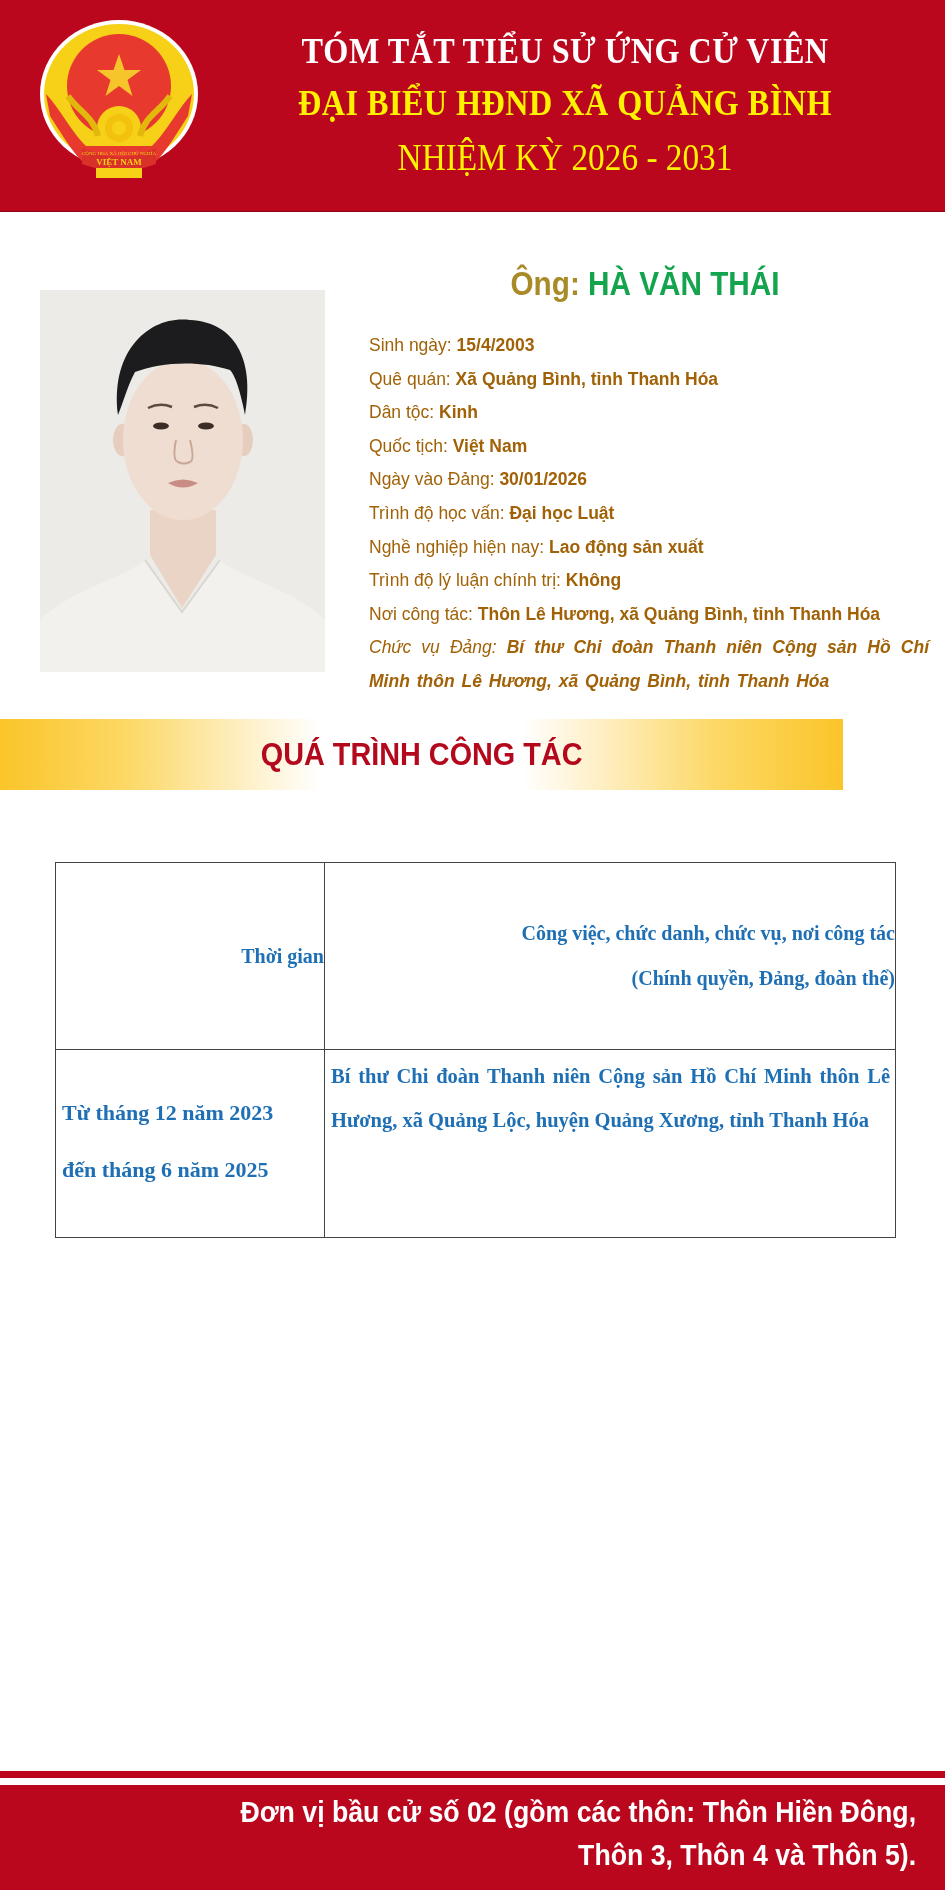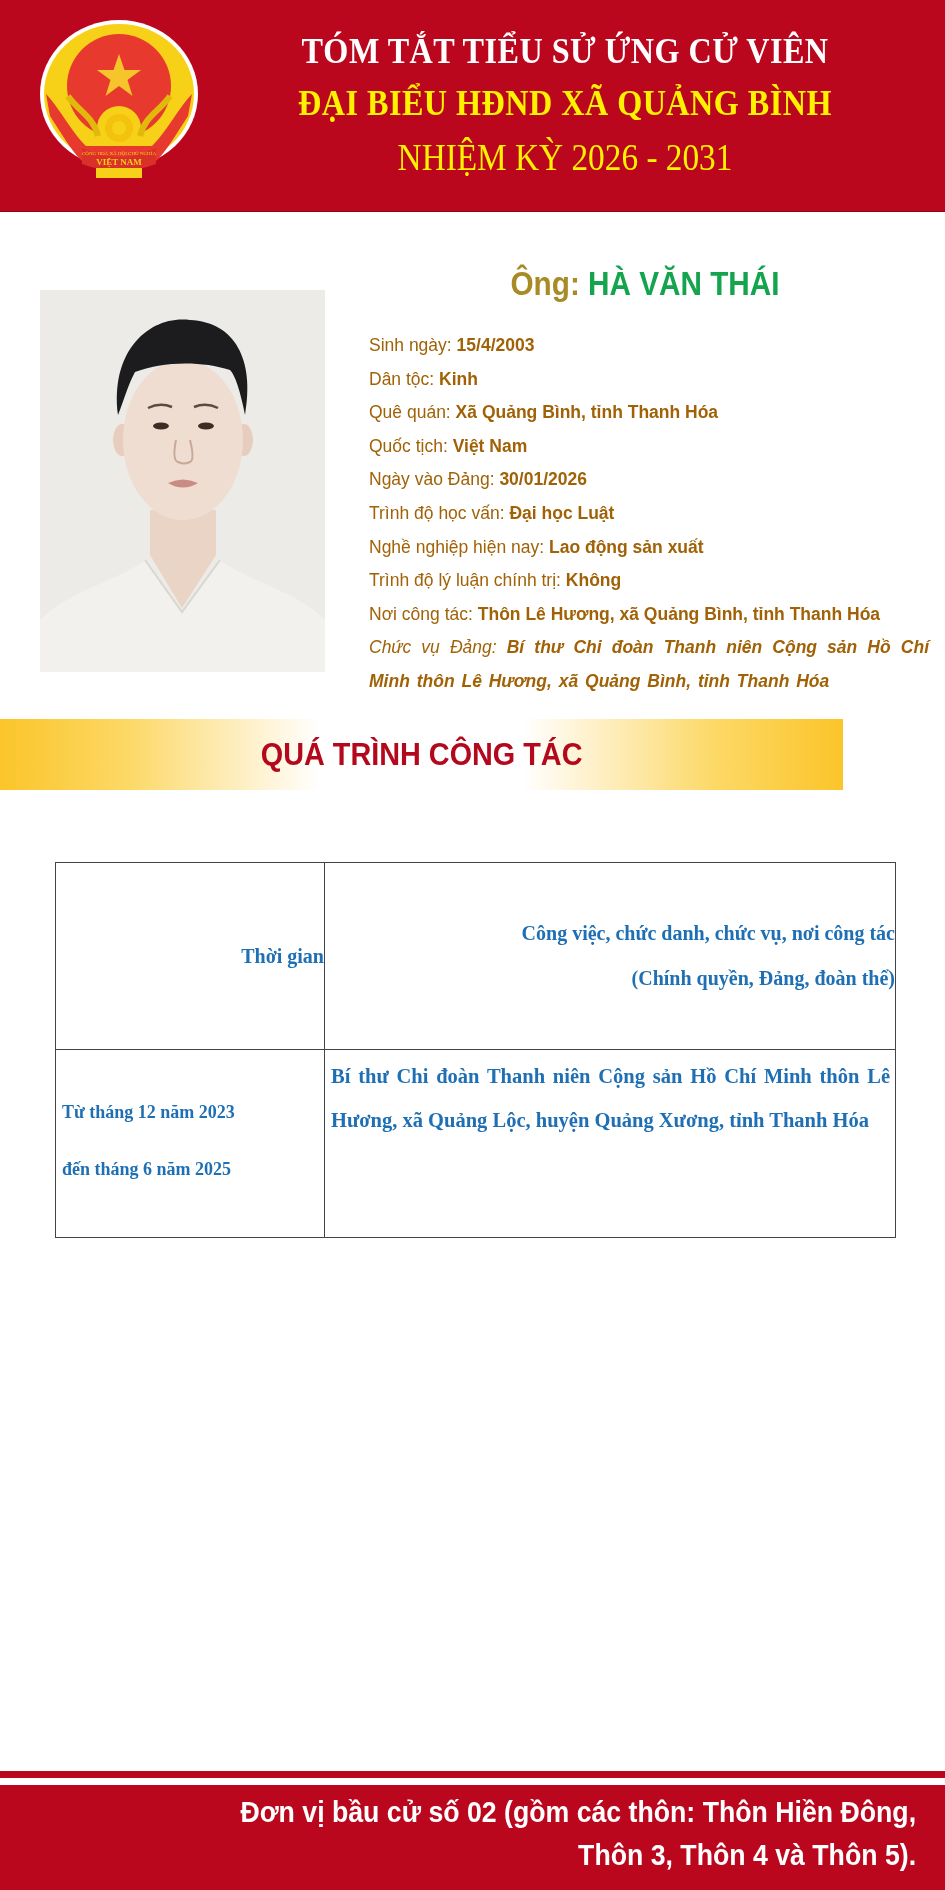--- a/index.html
+++ b/index.html
@@ -71,21 +71,21 @@
   }
   .work-table td, .work-table th {
     border: 1.5px solid #444;
     vertical-align: top;
   }
   .work-table th {
     font-weight: bold; height: 187px; vertical-align: middle; text-align: right;
     font-size: 20px; line-height: 45px;
   }
   .col-time { width: 269px; }
-  .cell-time { padding: 8px 5px 0 6px; font-size: 18px; line-height: 57px; }
+  .cell-time { padding: 8px 5px 0 6px; font-size: 22px; line-height: 57px; }
   .cell-work { padding: 4px 5px 0 6px; font-size: 20.5px; line-height: 44px; text-align: justify; }
   .row1 td { height: 188px; }
   .row1 .cell-time { padding-top: 34px; }
   .row2 td { height: 153px; }
   .row2 .cell-time { padding-top: 0px; line-height: 44px; text-align: justify; text-align-last: left; }
   .row2 .cell-work { padding-top: 0px; }
 
   
   .footer-stripe {
     position: absolute; left: 0; top: 1771px; width: 945px; height: 7px; background: #BA071E;
@@ -168,26 +168,26 @@
   <span class="name-prefix">Ông:</span>
   <span class="name-value">HÀ VĂN THÁI</span>
 </div>
 
 <div class="info">
   <div class="info-row">
     <span class="info-label">Sinh ngày:</span>
     <span class="info-value">15/4/2003</span>
   </div>
   <div class="info-row">
+    <span class="info-label">Quê quán:</span>
+    <span class="info-value">Xã Quảng Bình, tỉnh Thanh Hóa</span>
+  </div>
+  <div class="info-row">
     <span class="info-label">Dân tộc:</span>
     <span class="info-value">Kinh</span>
-  </div>
-  <div class="info-row">
-    <span class="info-label">Quê quán:</span>
-    <span class="info-value">Xã Quảng Bình, tỉnh Thanh Hóa</span>
   </div>
   <div class="info-row">
     <span class="info-label">Quốc tịch:</span>
     <span class="info-value">Việt Nam</span>
   </div>
   <div class="info-row">
     <span class="info-label">Ngày vào Đảng:</span>
     <span class="info-value">30/01/2026</span>
   </div>
   <div class="info-row">

